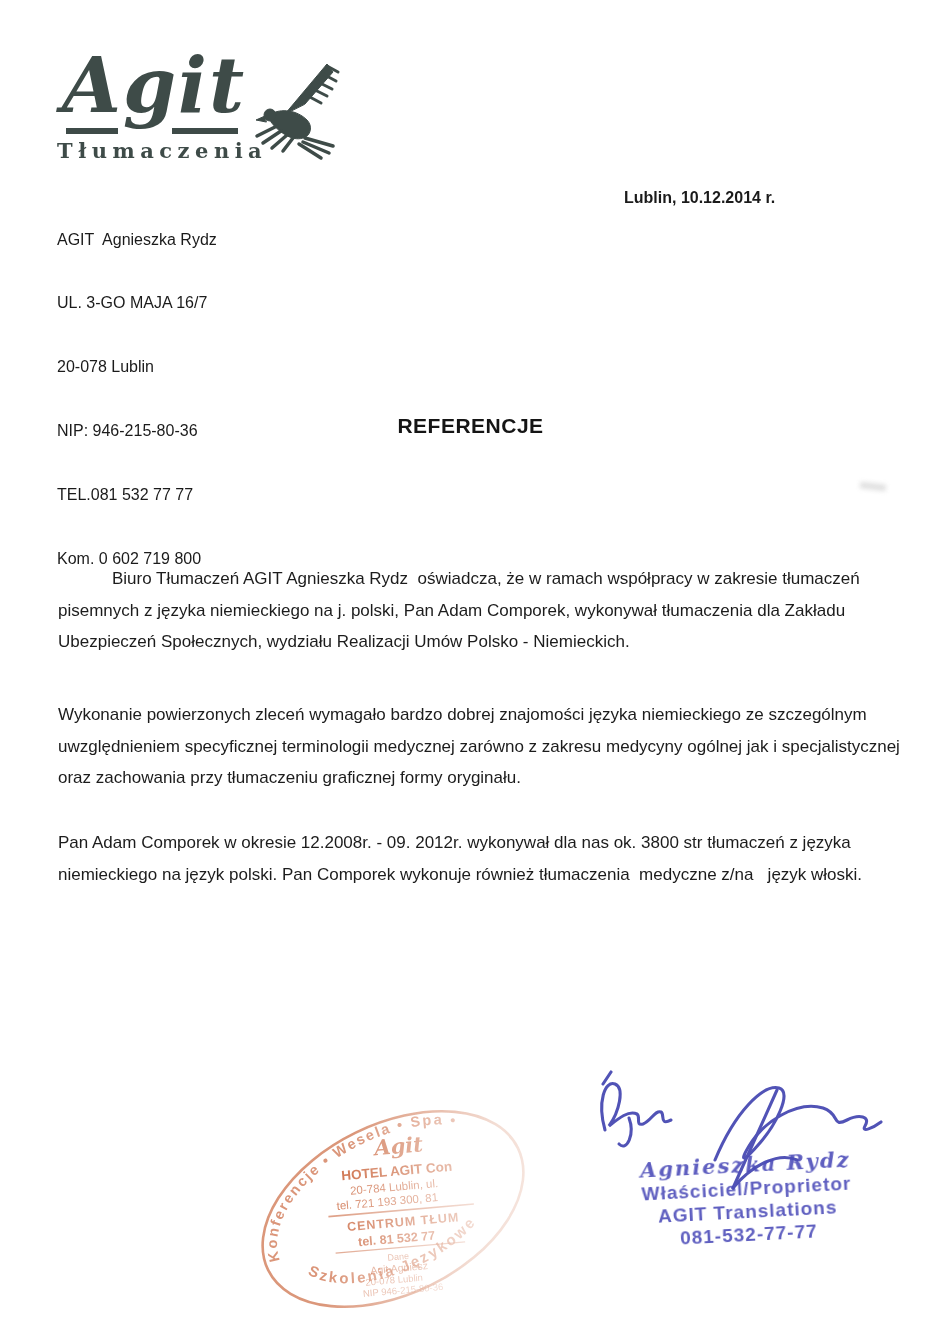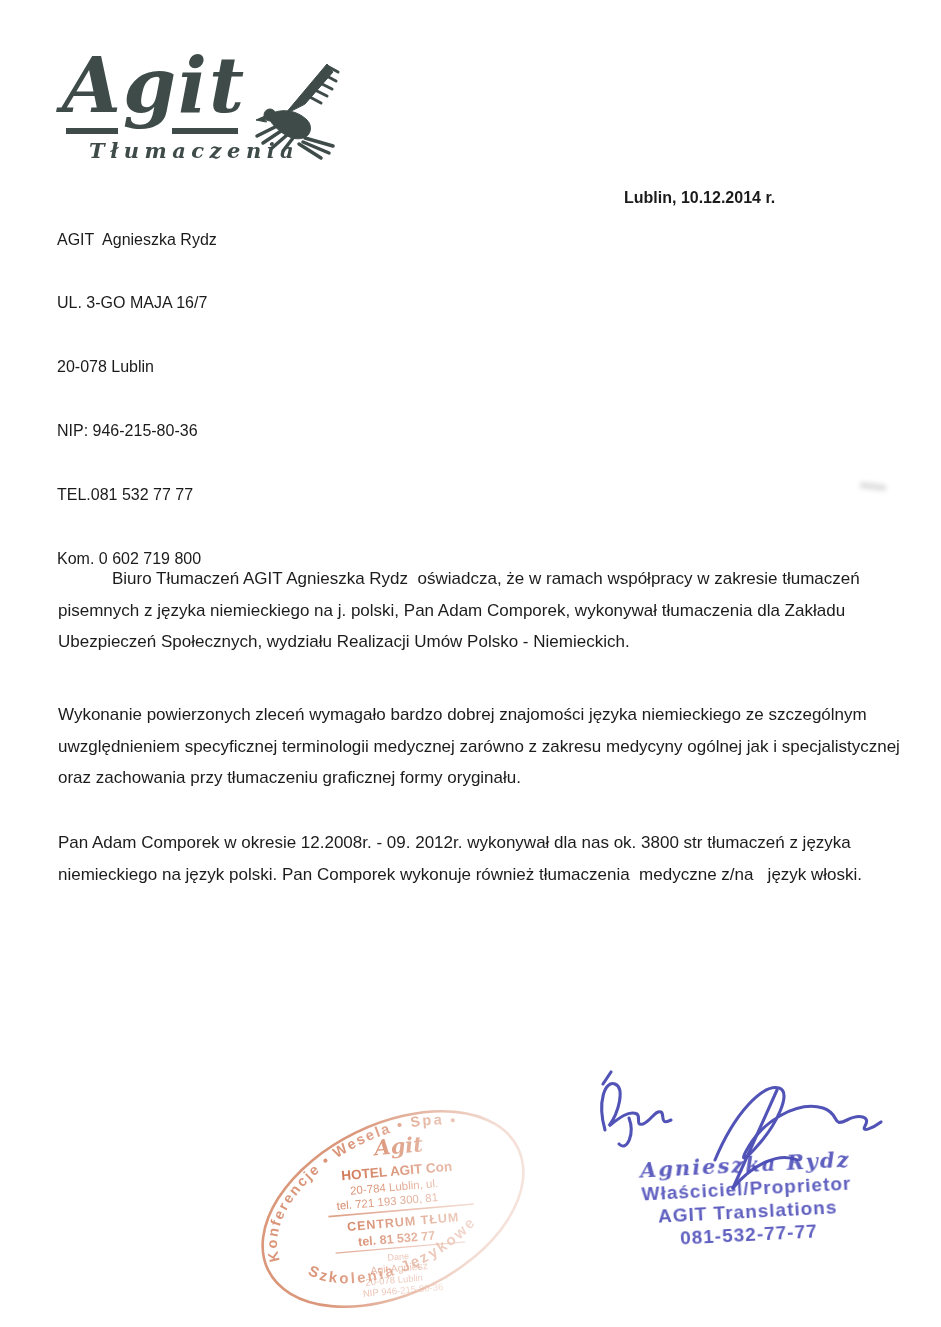--- a/index.html
+++ b/index.html
@@ -22,22 +22,22 @@
     font-style: italic; font-weight: bold;
     font-size: 76px; line-height: 1;
     color: #3e4b48; letter-spacing: 2px;
   }
   .logo-underline { position: absolute; height: 6px; background: #3e4b48; top: 128px; }
   .logo-underline.u1 { left: 66px; width: 52px; }
   .logo-underline.u2 { left: 172px; width: 66px; }
   .logo-subtitle {
     position: absolute; left: 57px; top: 138px;
     font-family: "DejaVu Serif", serif;
-    font-style: italic; font-weight: bold;
-    font-size: 21px; color: #3e4b48; letter-spacing: 5.5px; margin-left: 32px;
+    font-weight: bold;
+    font-size: 21px; color: #3e4b48; letter-spacing: 5.5px;
   }
   .logo-bird { position: absolute; left: 241px; top: 58px; }
 
   
   .sender {
     position: absolute; left: 57px; top: 186px;
     font-size: 16px; line-height: 21.3px; white-space: pre-wrap;
   }
   .sender-name { font-weight: normal; }
   .dateline {
@@ -133,20 +133,21 @@
     <div class="sender-name">AGIT  Agnieszka Rydz</div>
     <div>UL. 3-GO MAJA 16/7</div>
     <div>20-078 Lublin</div>
     <div>NIP: 946-215-80-36</div>
     <div>TEL.081 532 77 77</div>
     <div>Kom. 0 602 719 800</div>
   </div>
 
   <div class="dateline">Lublin, 10.12.2014 r.</div>
 
+  <div class="doc-title">REFERENCJE</div>
 
   <div class="para p2">Wykonanie powierzonych zleceń wymagało bardzo dobrej znajomości języka niemieckiego ze szczególnym uwzględnieniem specyficznej terminologii medycznej zarówno z zakresu medycyny ogólnej jak i specjalistycznej oraz zachowania przy tłumaczeniu graficznej formy oryginału.</div>
   <div class="para p1">Biuro Tłumaczeń AGIT Agnieszka Rydz  oświadcza, że w ramach współpracy w zakresie tłumaczeń pisemnych z języka niemieckiego na j. polski, Pan Adam Comporek, wykonywał tłumaczenia dla Zakładu Ubezpieczeń Społecznych, wydziału Realizacji Umów Polsko - Niemieckich.</div>
   <div class="para p3">Pan Adam Comporek w okresie 12.2008r. - 09. 2012r. wykonywał dla nas ok. 3800 str tłumaczeń z języka niemieckiego na język polski. Pan Comporek wykonuje również tłumaczenia  medyczne z/na   język włoski.</div>
 
   <div class="scan-artifact"></div>
 
   <svg class="oval-stamp" width="314" height="234" viewBox="0 0 314 234">
     <g transform="rotate(-26 157 117)" opacity="0.85">
       <ellipse cx="157" cy="117" rx="139" ry="85" fill="none" stroke="#c75c31" stroke-width="2.6" opacity="0.8"></ellipse>

